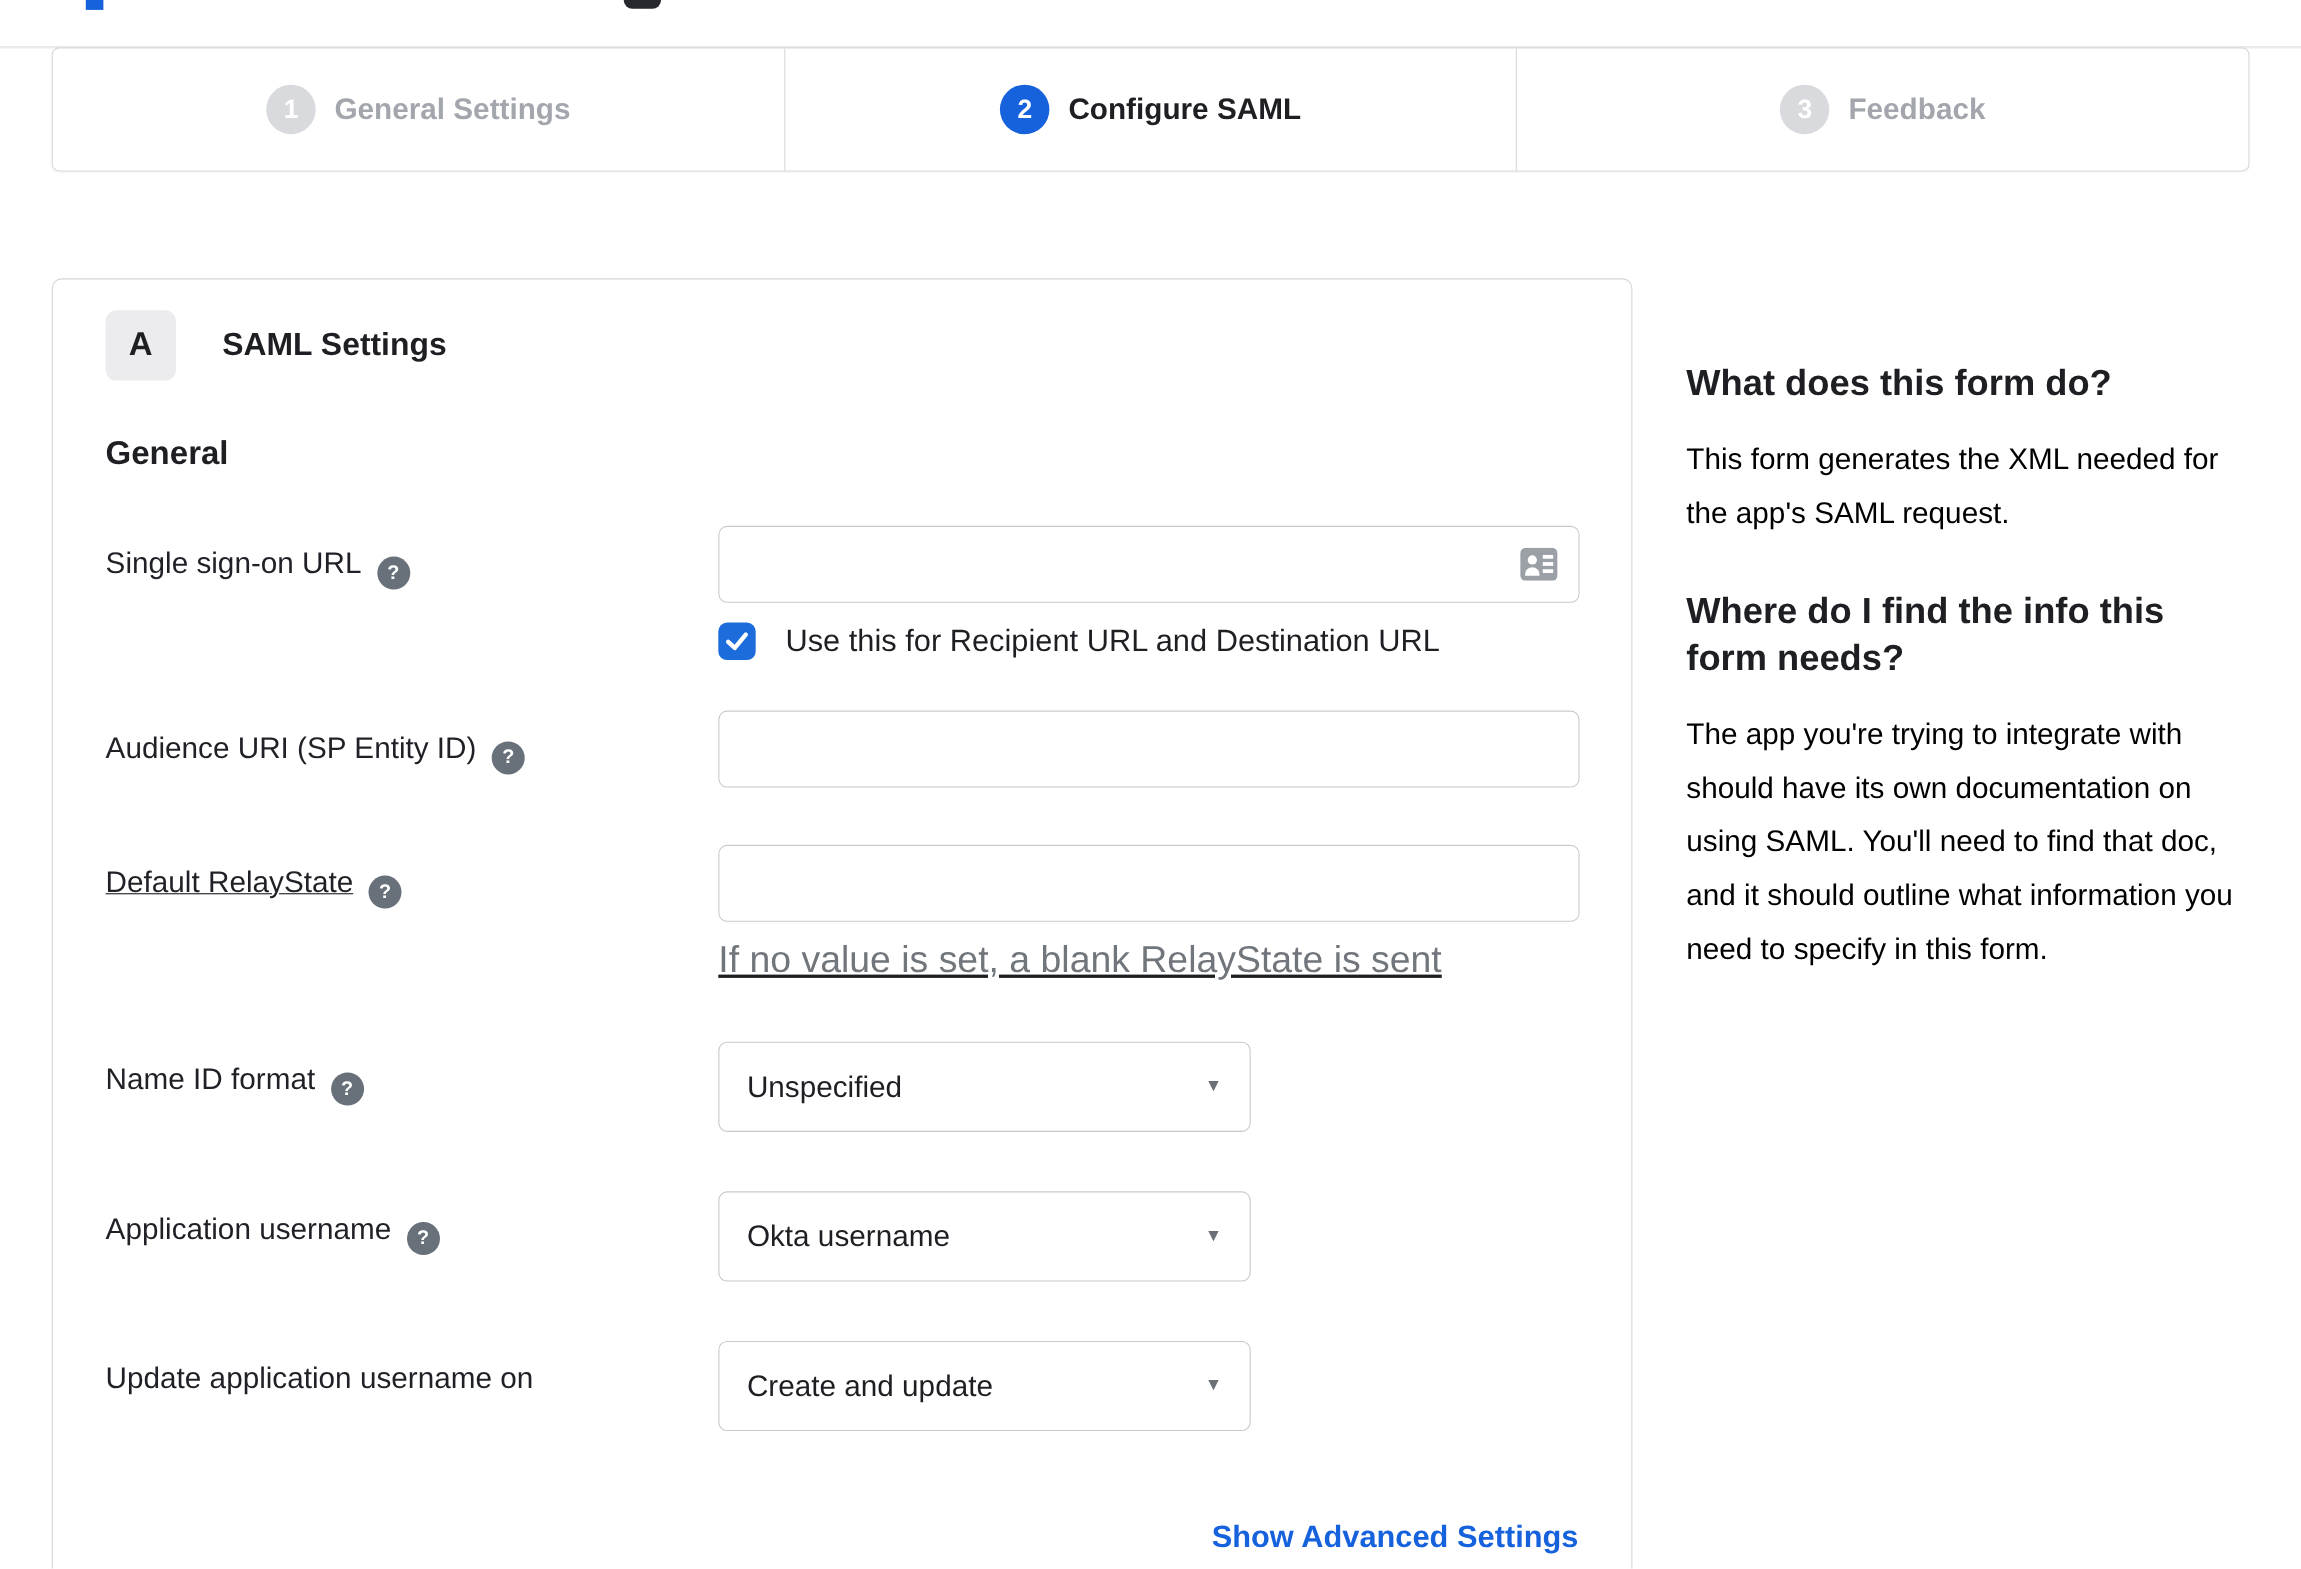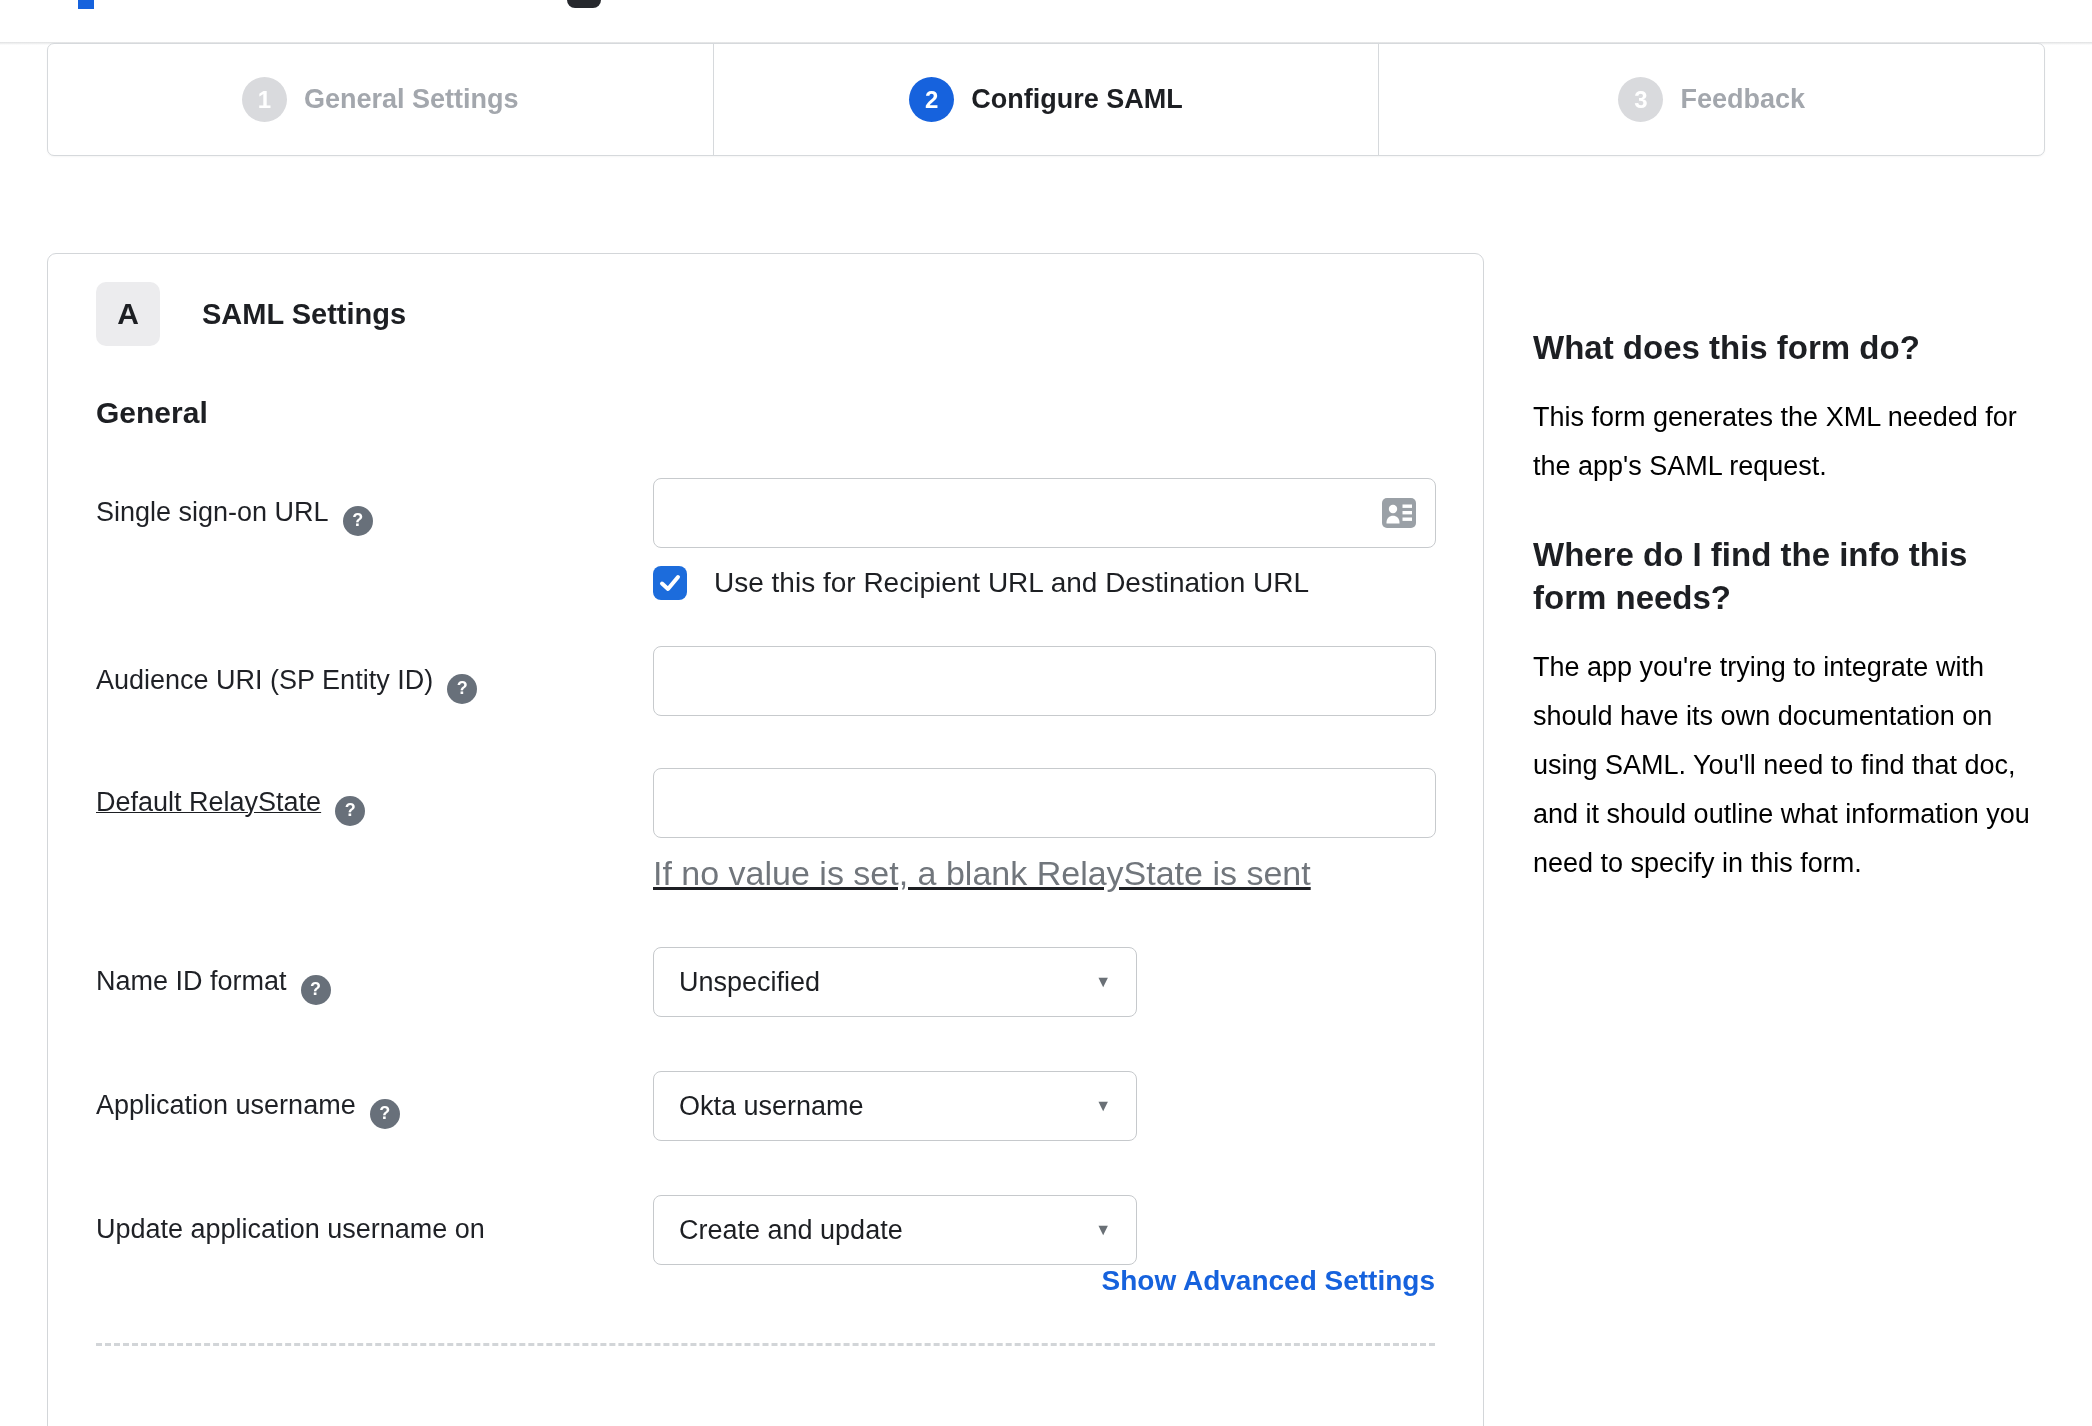--- a/index.html
+++ b/index.html
@@ -79,31 +79,31 @@
   .checkbox {
     width:34px; height:34px; border-radius:8px; background:#1c6cdc;
     display:flex; align-items:center; justify-content:center; cursor:pointer;
     flex:0 0 34px;
   }
   .checkbox-label { margin-left:27px; font-size:28px; color:#1d1f23; }
 
   .field-hint { margin-top:16px; font-size:34px; color:#71767c; }
 
   .select {
-    position:relative; width:484px; height:70px;
+    position:relative; width:484px; height:82px;
     border:1px solid #c6c9cc; border-radius:8px; background:#fff;
     display:flex; align-items:center; padding:0 60px 0 25px;
     font-size:27px; color:#1d1f23; cursor:pointer;
   }
   .select-caret {
     position:absolute; right:25px; top:50%; transform:translateY(-50%);
     font-size:16px; color:#6a7076;
   }
 
-  .advanced-row { text-align:right; }
+  .advanced-row { margin-top:80px; text-align:right; }
   .advanced-link { font-size:28px; font-weight:600; color:#1662dd; text-decoration:none; cursor:pointer; }
 
   .panel-divider { margin-top:46px; border-top:3px dashed #d2d5d8; height:0; }
 
   
   .help-sidebar { position:absolute; left:1533px; top:326px; width:512px; }
   .help-heading { font-size:33px; font-weight:bold; color:#1d1f23; line-height:43px; }
   .help-para { margin-top:24px; font-size:27px; color:#000000; line-height:49px; }
   .help-heading.second { margin-top:42px; }
 </style>

